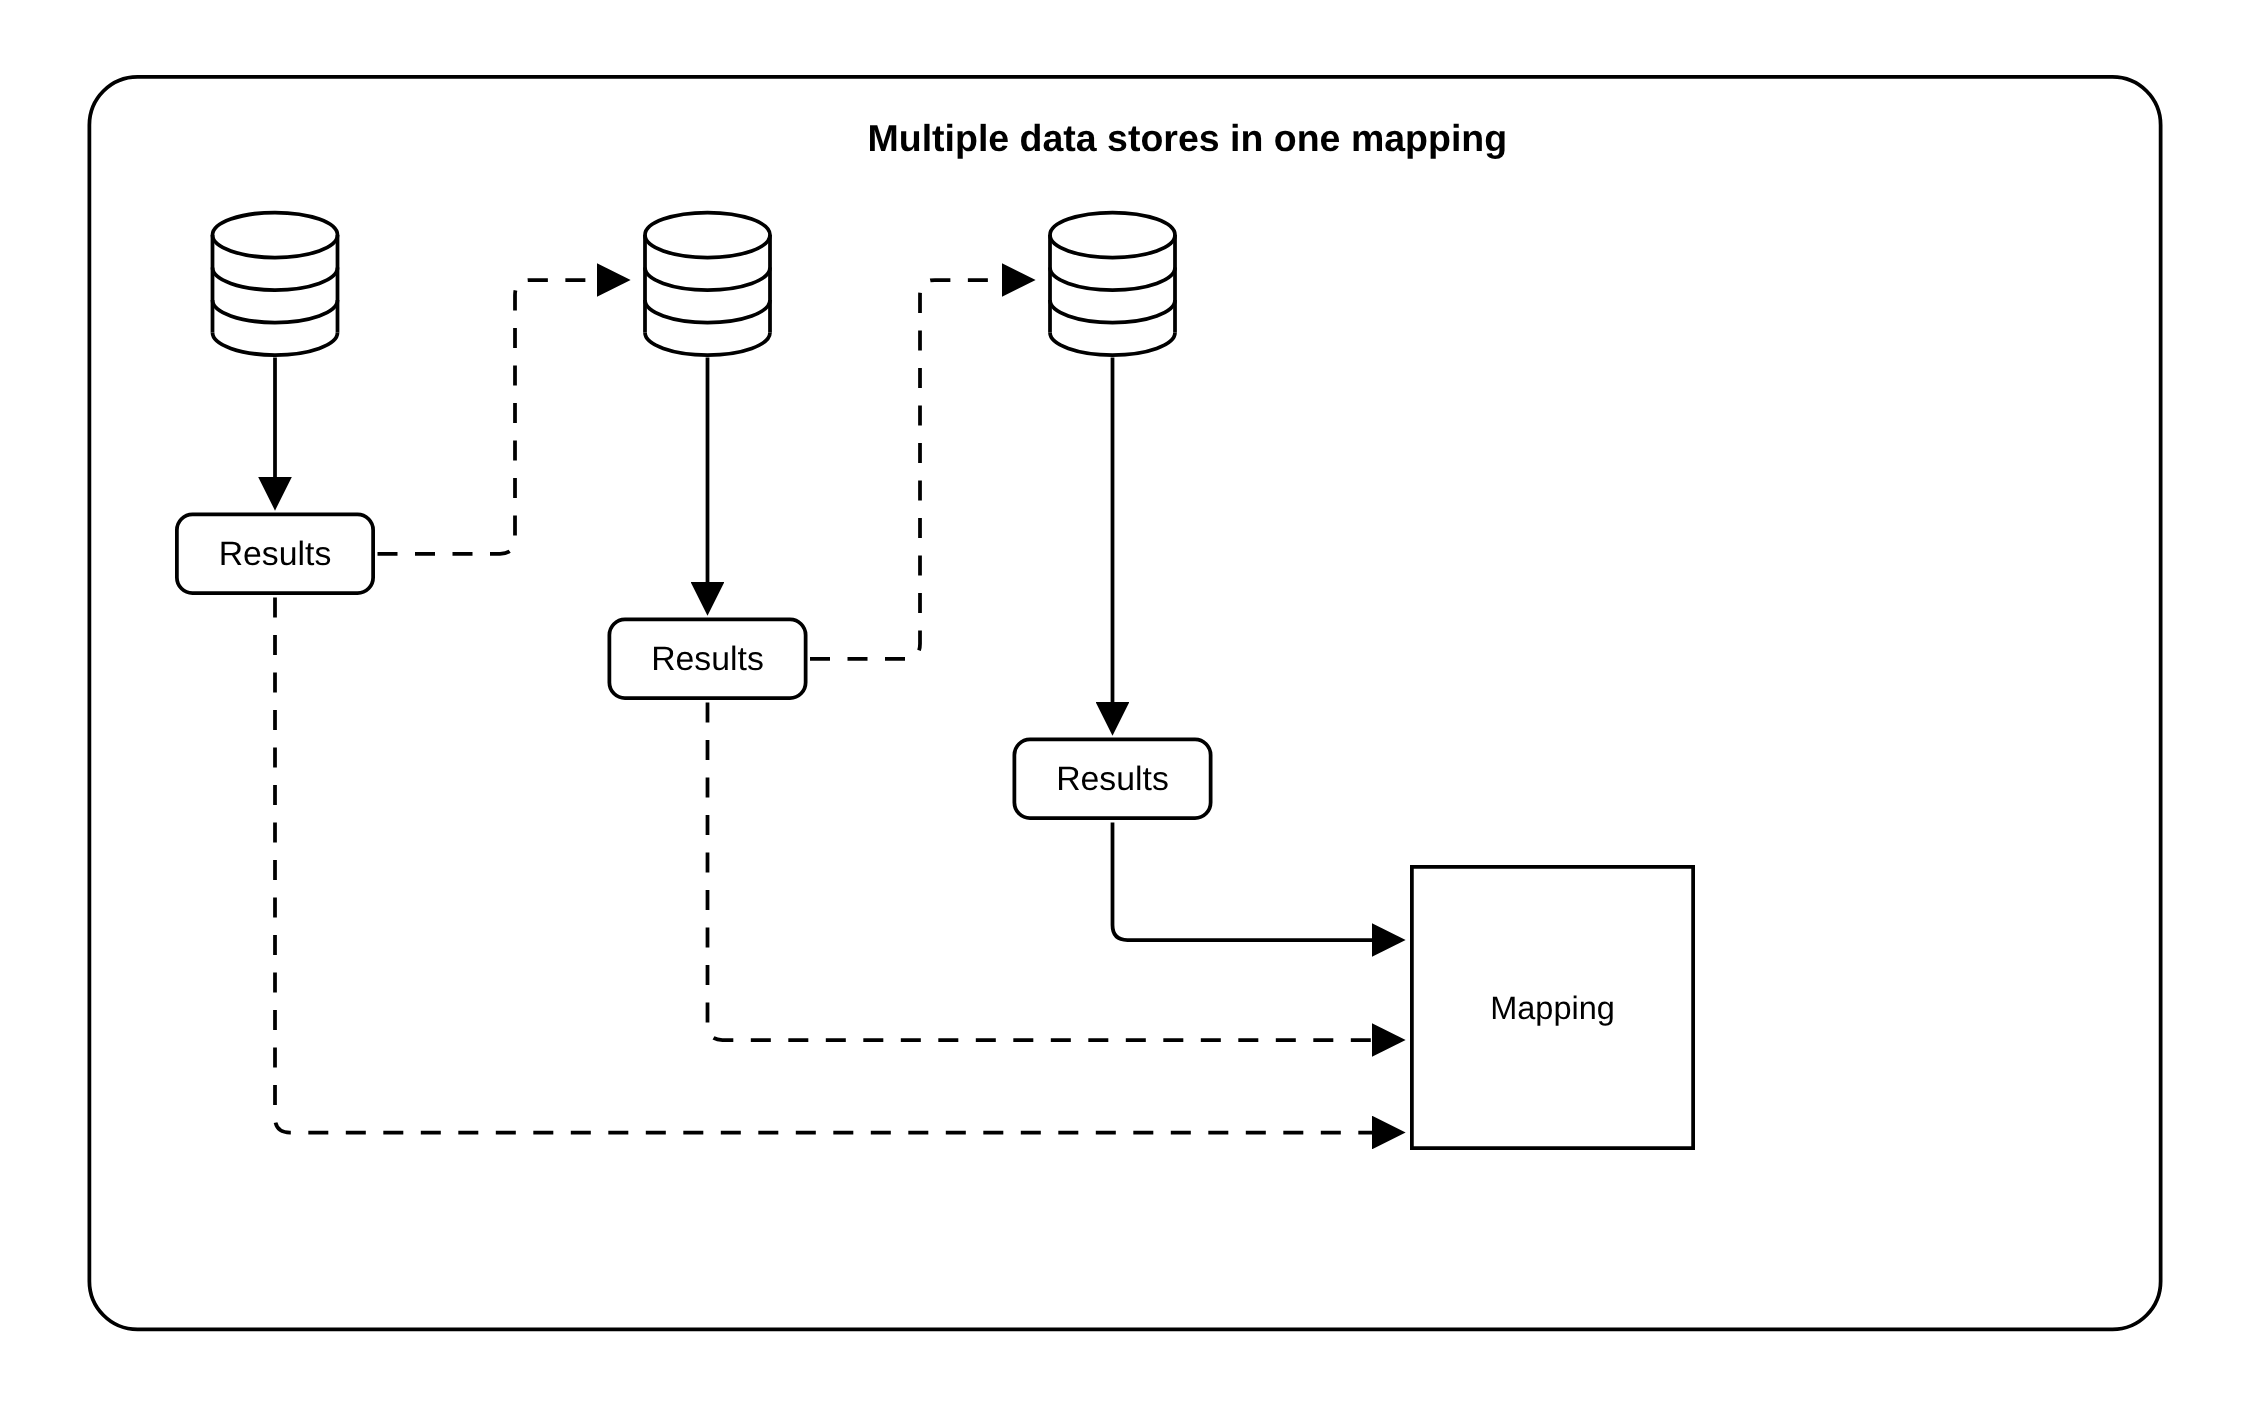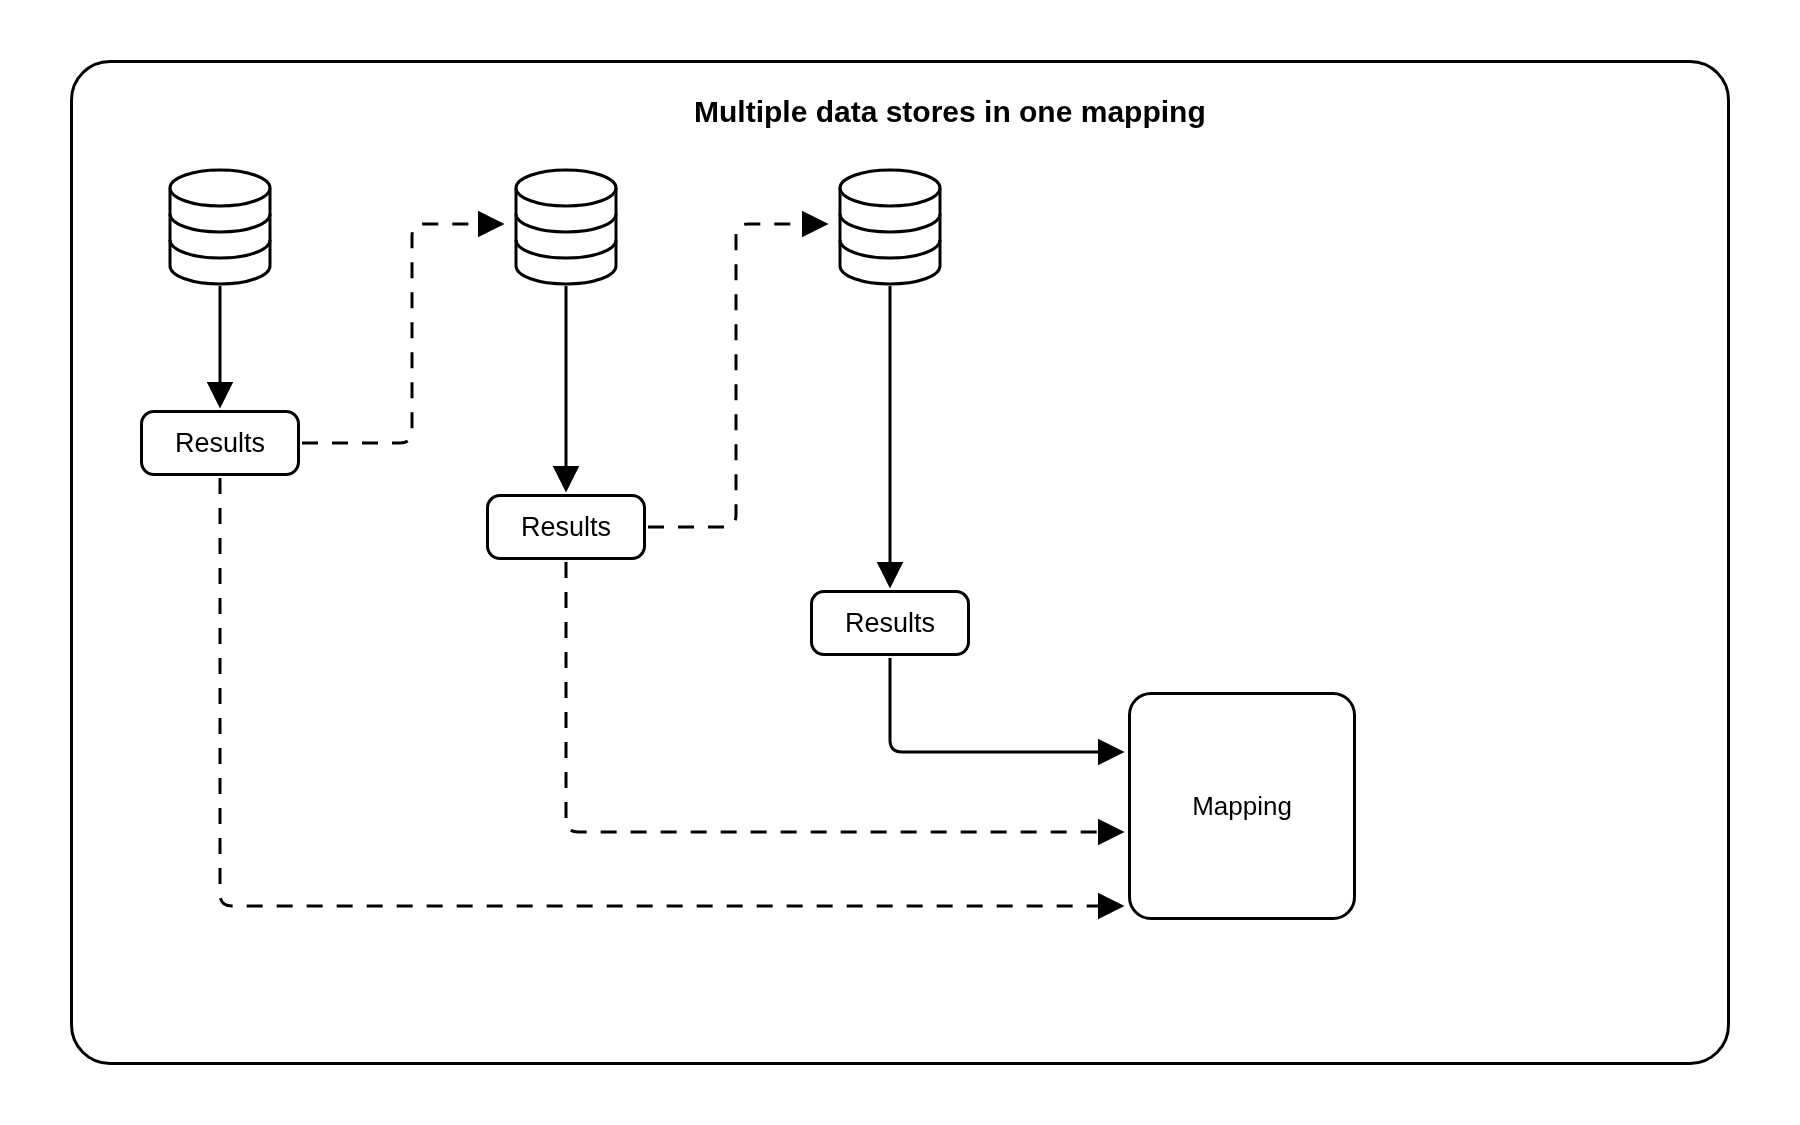--- a/index.html
+++ b/index.html
@@ -72,21 +72,21 @@
   </div>
 
   <div class="results-box" style="left:486px; top:494px; width:160px; height:66px;">
     <span>Results</span>
   </div>
 
   <div class="results-box" style="left:810px; top:590px; width:160px; height:66px;">
     <span>Results</span>
   </div>
 
-  <div class="mapping-box" style="left:1128px; top:692px; width:228px; height:228px;border-radius:23px;">
+  <div class="mapping-box" style="left:1128px; top:692px; width:228px; height:228px;">
     <span>Mapping</span>
   </div>
 
   <svg class="overlay" viewBox="0 0 1800 1125">
     <defs>
       <marker id="arrow" viewBox="0 0 12 12" refX="10" refY="6" markerWidth="9" markerHeight="9" orient="auto-start-reverse">
         <path d="M 0 0 L 12 6 L 0 12 z" fill="#000"></path>
       </marker>
     </defs>
 

